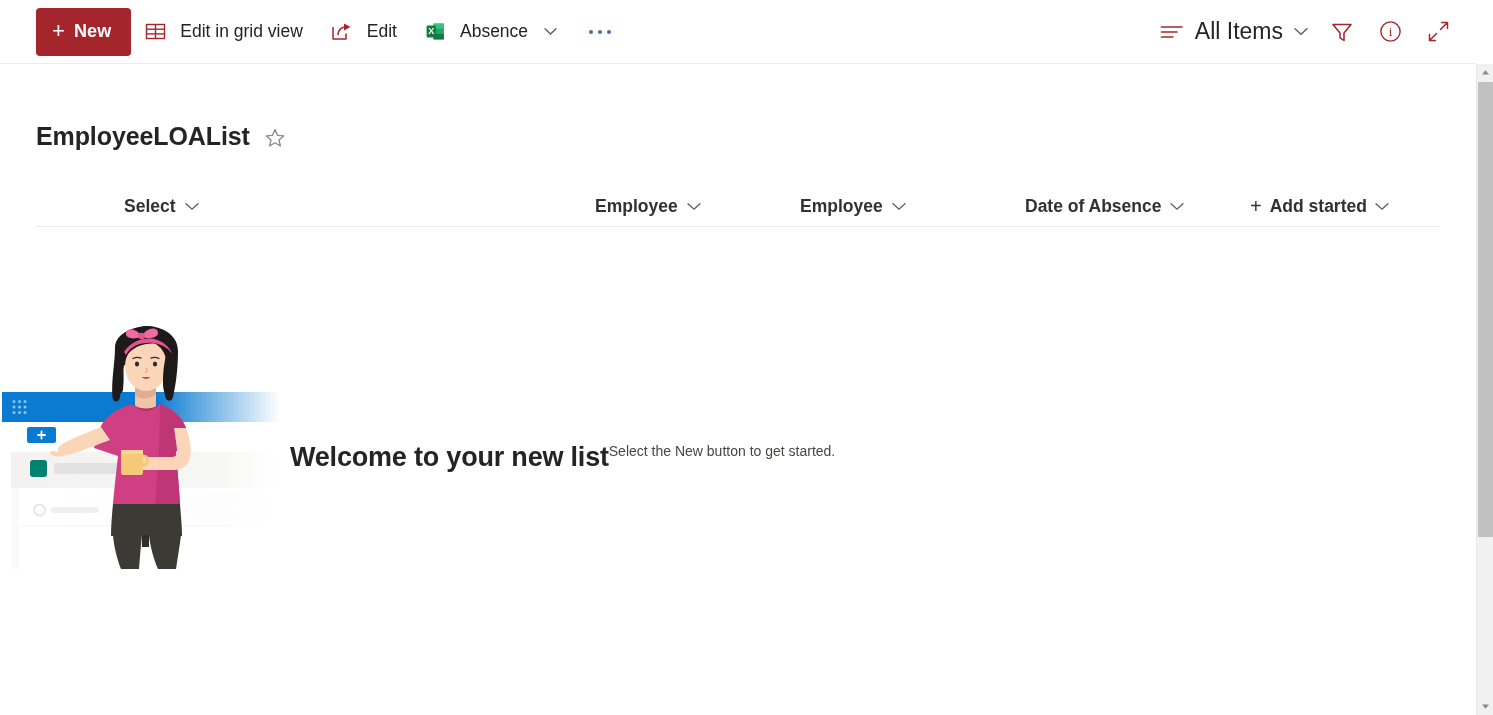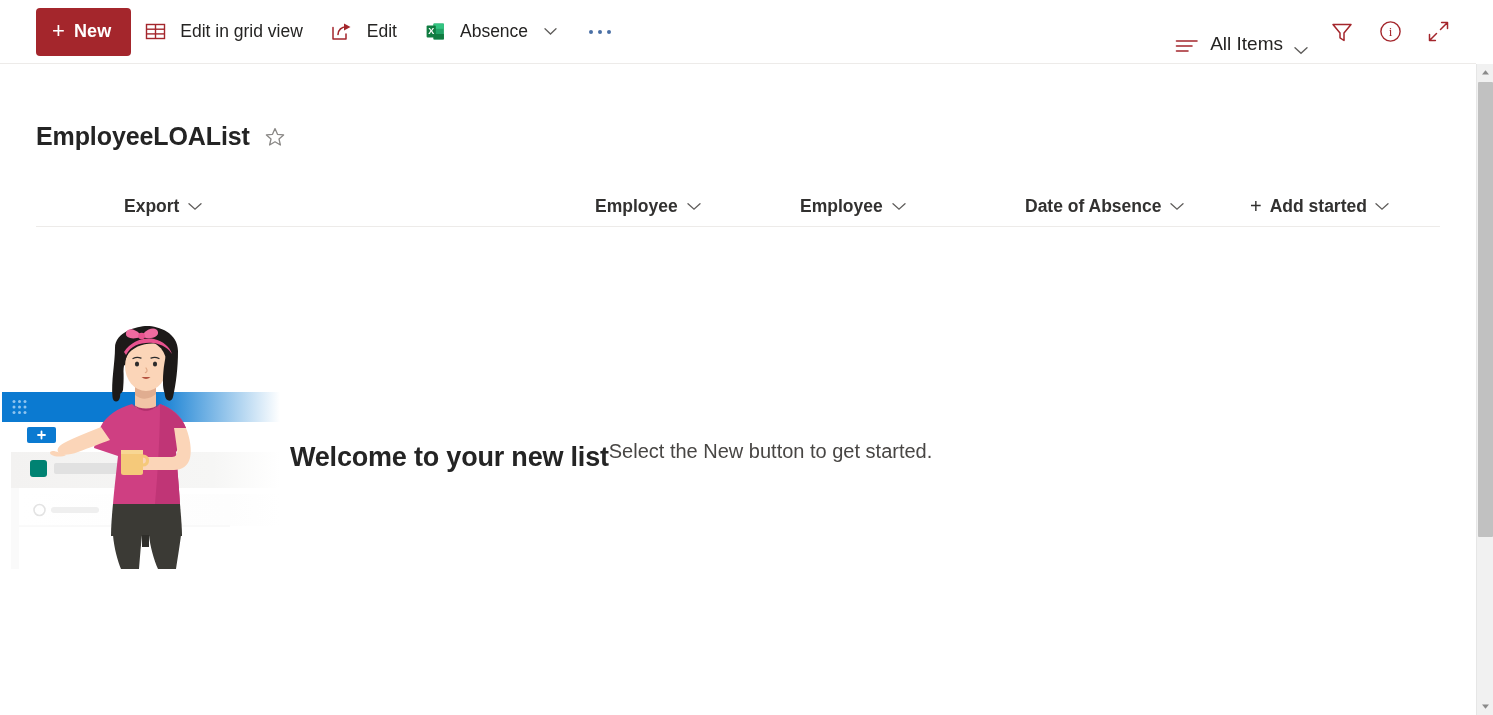--- a/index.html
+++ b/index.html
@@ -64,32 +64,32 @@
     margin-left: 6px;
   }
   .ellipsis i { width: 4px; height: 4px; border-radius: 50%; background: #4a6fa5; display: block; }
 
   .icon-btn {
     display: flex; align-items: center; justify-content: center;
     width: 48px; height: 48px;
     background: none; border: none; cursor: pointer;
   }
   .view-pick {
-    display: flex; align-items: flex-end; gap: 11px;
+    display: flex; align-items: center; gap: 11px;
     height: 46px; padding: 0 10px 0 8px;
     background: none; border: none; cursor: pointer;
-    color: #252423; font-size: 19px;
+    color: #252423; font-size: 23px;
     font-family: "Liberation Sans", sans-serif;
   }
 
   
   .page { position: absolute; top: 65px; left: 0; width: 1476px; height: 650px; background: #fff; }
 
   .title-row {
-    display: flex; align-items: center; gap: 12px;
+    display: flex; align-items: flex-end; gap: 12px;
     padding: 57px 0 0 36px;
   }
   .list-title {
     font-size: 25px; font-weight: 600; color: #242424;
     letter-spacing: -.1px;
   }
   .fav-star { background: none; border: none; cursor: pointer; padding: 2px; display: flex; line-height: 0; }
 
   
   .col-head {
@@ -120,21 +120,21 @@
     width: 1476px;
     display: flex; align-items: center;
   }
   .illus { width: 290px; height: 245px; position: relative; }
   .welcome-title {
     margin-top: 22px;
     font-size: 27px; font-weight: 600; color: #242424; letter-spacing: -.2px;
   }
   .welcome-sub {
     margin-top: 9px;
-    font-size: 20px; font-weight: 400; color: #484644;
+    font-size: 14px; font-weight: 400; color: #484644;
   }
 
   
   .scrollbar {
     position: absolute; top: 64px; right: 0;
     width: 17px; height: 651px;
     background: #f1f1f1;
     border-left: 1px solid #e6e6e6;
   }
   .sb-arrow {
@@ -267,21 +267,21 @@
           <svg width="22" height="22" viewBox="0 0 22 22">
             <path d="M11 2.6 L13.5 8.3 L19.6 8.9 L15 13 L16.4 19 L11 15.8 L5.6 19 L7 13 L2.4 8.9 L8.5 8.3 Z" fill="none" stroke="#8a8886" stroke-width="1.3" stroke-linejoin="round"></path>
           </svg>
         </span>
       </button>
     </div>
 
     <div class="col-head">
 
       <button class="col col-title">
-        <span>Export</span>
+        <span>Select</span>
         <span class="icon">
           <svg width="14" height="9" viewBox="0 0 14 9">
               <path d="M1 1.8 L7 7.2 L13 1.8" fill="none" stroke="#605e5c" stroke-width="1.35" stroke-linecap="round"></path>
             </svg>
         </span>
       </button>
 
       <button class="col col-employee">
         <span>Employee</span>
         <span class="icon">

